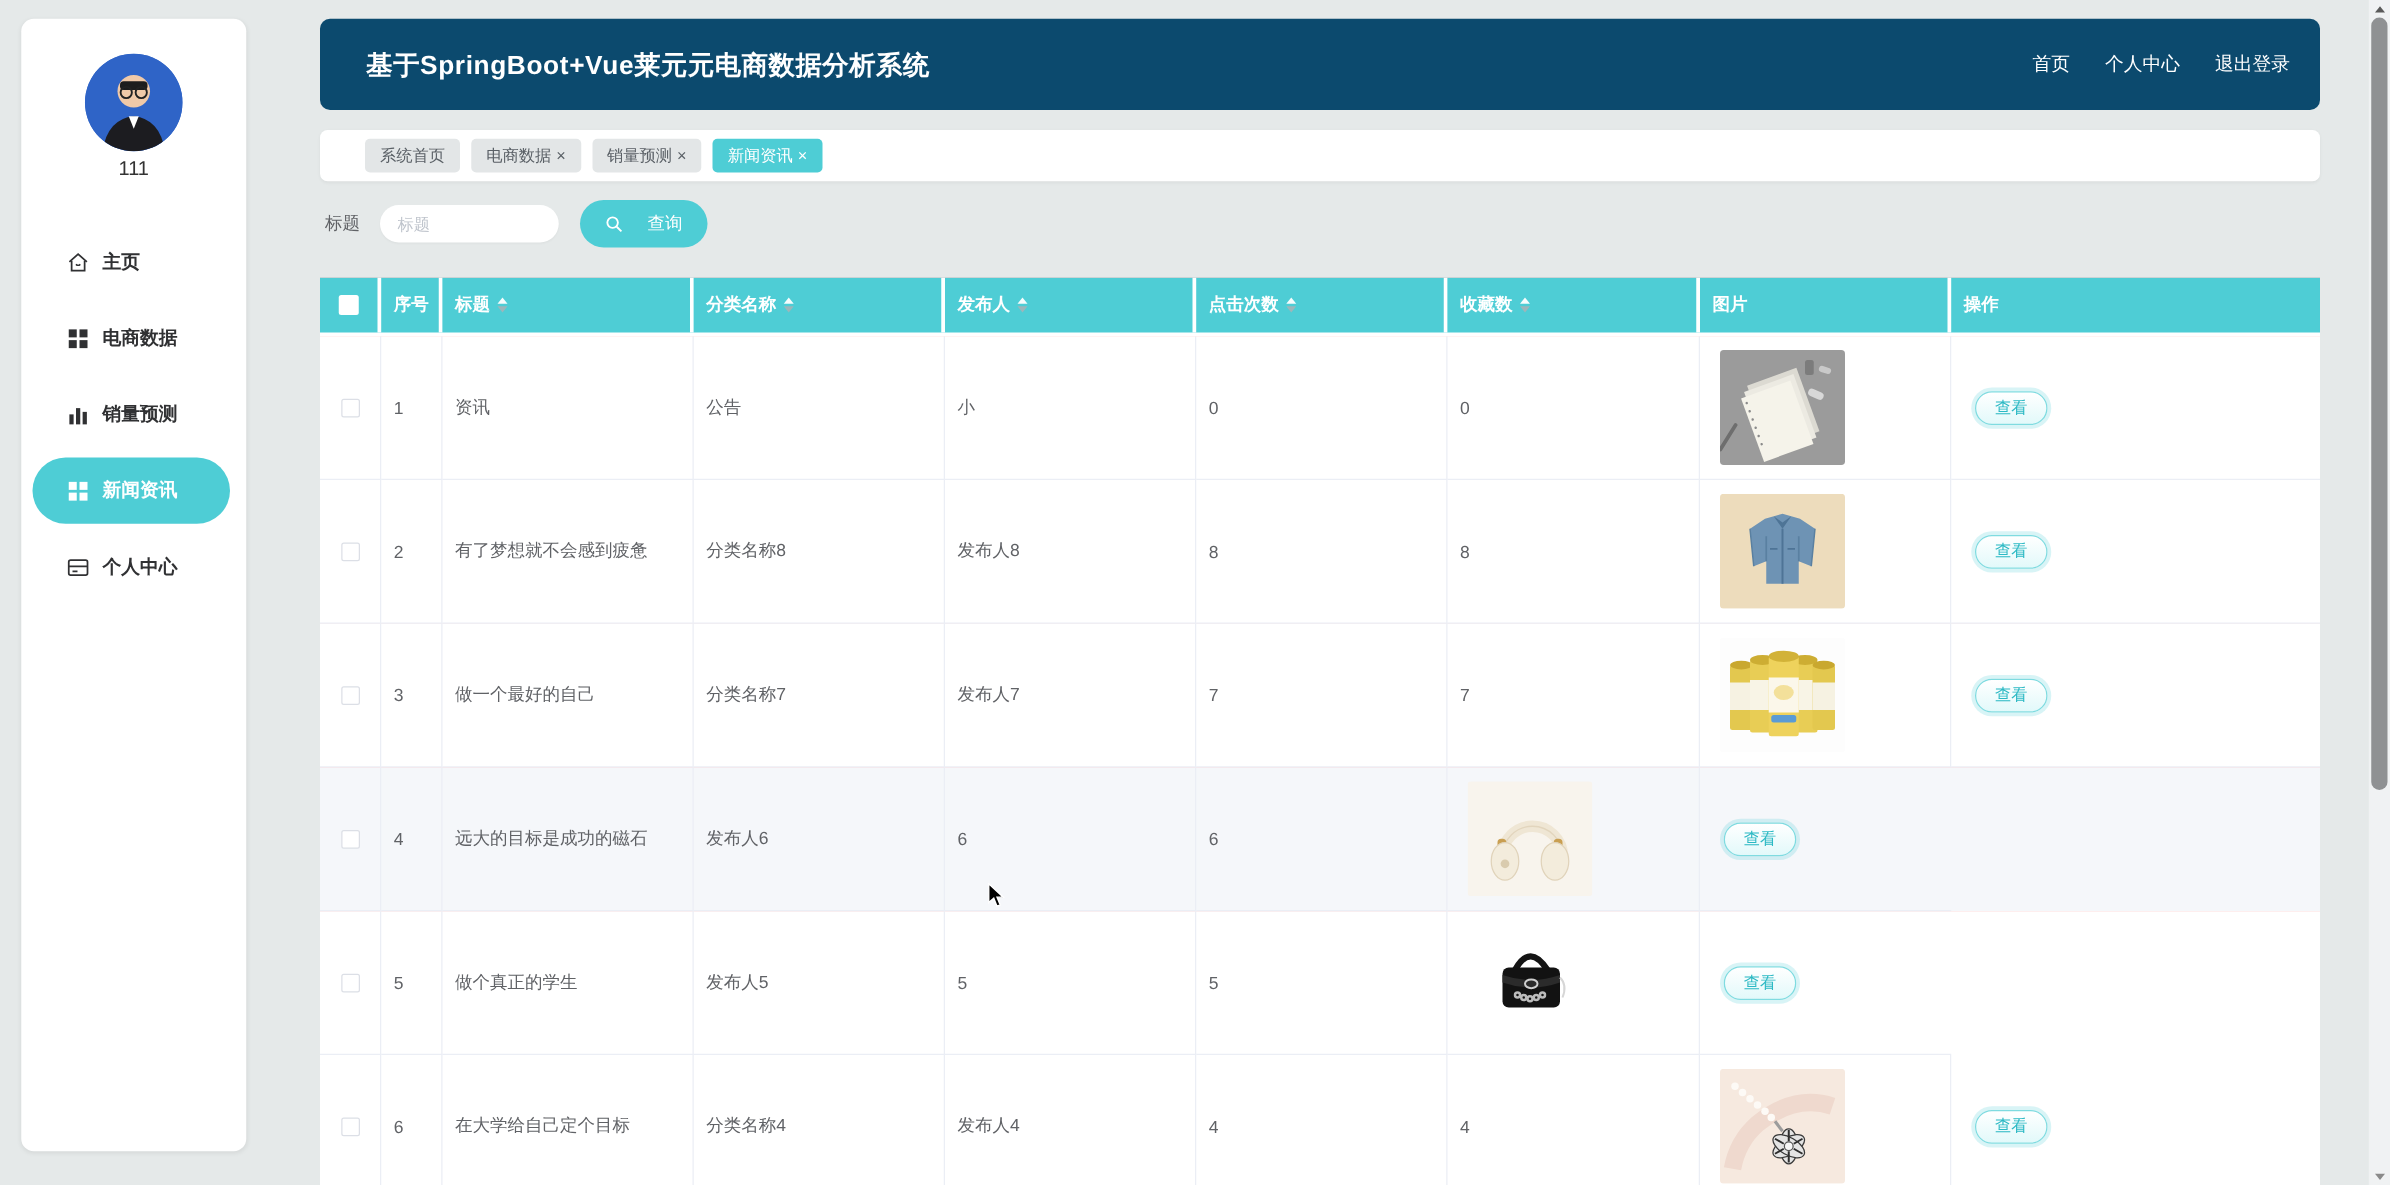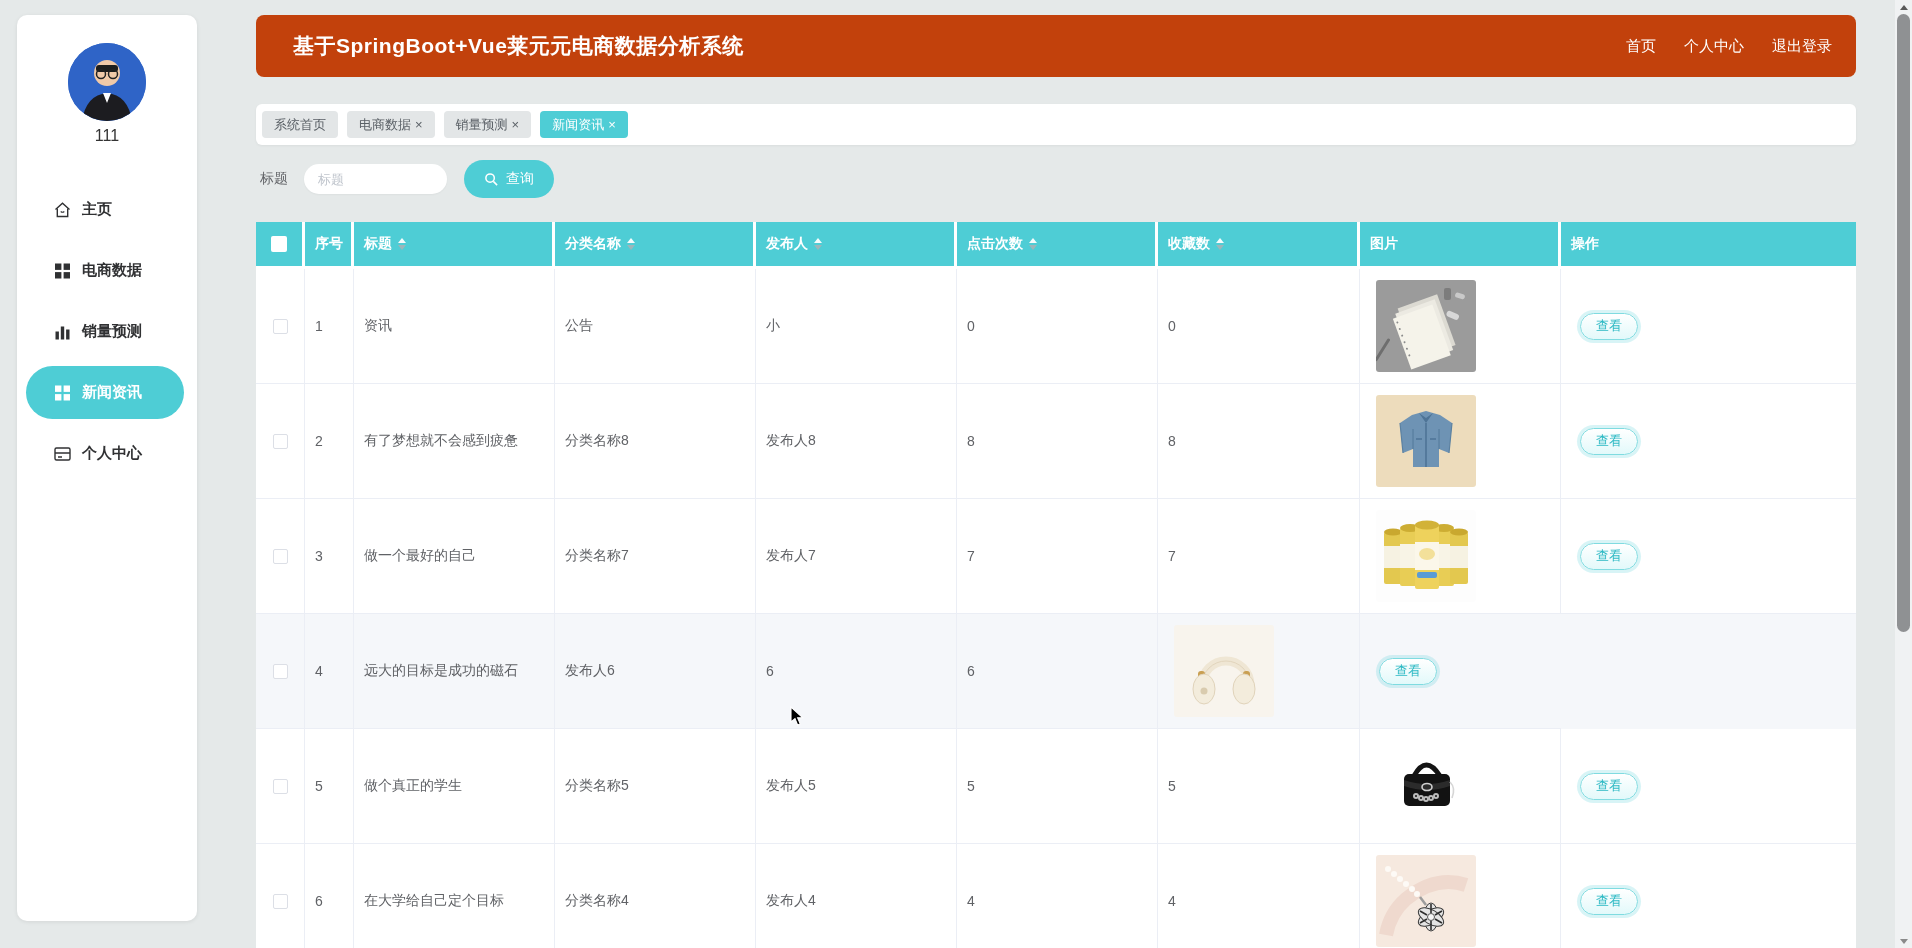--- a/index.html
+++ b/index.html
@@ -22,45 +22,45 @@
     border-radius:28px; cursor:pointer; }
   .menu-item .mi-icon { position:absolute; left:46px; top:50%; transform:translate(-100%,-50%);
     width:19px; height:19px; margin-right:8px; color:#303133; display:flex; align-items:center; }
   .menu-item .mi-icon svg { width:19px; height:19px; }
   .menu-item .mi-label { margin-left:8px;font-weight:bold; }
   .menu-item.active { background:#4ecdd5; color:#fff; }
   .menu-item.active .mi-icon { color:#fff; }
 
   
   .main { position:absolute; left:256px; top:0; width:1600px; height:948px; }
-  .topbar { position:absolute; left:0; top:15px; width:1600px; height:62px;
-    background:#c2410c; border-radius:8px; display:flex; align-items:center;
+  .topbar { position:absolute; left:0; top:15px; width:1600px; height:73px;
+    background:#0c4a6e; border-radius:8px; display:flex; align-items:center;
     padding:0 24px 0 37px;justify-content:flex-end; }
   .topbar-title { color:#fff; font-size:21px; font-weight:bold; letter-spacing:.5px; }
   .topbar-links { margin-left:auto; display:flex; gap:28px; }
   .topbar-links a { color:#fff; font-size:15px; text-decoration:none; cursor:pointer; }
 
   .tabbar { position:absolute; left:0; top:104px; width:1600px; height:41px;
     background:#fff; border-radius:6px; box-shadow:0 1px 3px rgba(0,0,0,.05);
-    display:flex; align-items:center; padding-left:6px; }
+    display:flex; align-items:center; padding-left:36px; }
   .tab { height:27px; display:flex; align-items:center; padding:0 12px; margin-right:9px;
     background:#e3e6e7; color:#5a6066; font-size:13px; border-radius:4px; cursor:pointer; }
   .tab.active { background:#4ecdd5; color:#fff; }
   .tab .close { margin-left:4px; font-size:13px; line-height:1; }
 
   .searchbar { position:absolute; left:0; top:160px; width:1600px; height:38px;
     display:flex; align-items:center; }
   .search-label { font-size:14px; color:#606266; margin-right:16px; margin-left:4px; }
   .search-input { width:143px; height:30px; border:none; outline:none; border-radius:15px;
     background:#fff; padding:0 14px; font-size:13px; color:#333;
     box-shadow:0 1px 2px rgba(0,0,0,.04); }
   .search-input::placeholder { color:#bfc4cc; }
   .search-btn { margin-left:17px; height:38px; padding:0 20px; border:none; cursor:pointer;
     background:#4ecdd5; color:#fff; font-size:14px; border-radius:19px;
-    display:flex; align-items:center; gap:7px; }
+    display:flex; align-items:center; gap:19px; }
   .search-btn svg { width:15px; height:15px; }
 
   
   .table { position:absolute; left:0; top:222px; width:1600px; height:726px;
     background:#fca5a5; overflow:hidden; }
   .thead { display:grid; grid-template-columns:49px 49px 201px 201px 201px 201px 202px 201px 1fr;
     height:47px; border-bottom:3px solid #fff; background:#fff; }
   .th { background:#4ecdd5; color:#fff; font-size:14px; font-weight:bold;
     display:flex; align-items:center; padding-left:10px; border-right:3px solid #fff;
     cursor:default; }
@@ -411,21 +411,20 @@
           <div class="td">
             <button class="view-btn">查看</button>
           </div>
         </div>
         <div class="trow">
           <div class="td center">
             <div class="checkbox"></div>
           </div>
           <div class="td">5</div>
           <div class="td">做个真正的学生</div>
-          <div class="td">分类名称5</div>
           <div class="td">发布人5</div>
           <div class="td">5</div>
           <div class="td">5</div>
           <div class="td">
             <div class="prod">
               <svg viewBox="0 0 100 92">
                 <rect width="100" height="92" fill="#ffffff"></rect>
                 <path d="M38 36 Q50 14 64 36" fill="none" stroke="#141414" stroke-width="5"></path>
                 <rect x="28" y="34" width="46" height="32" rx="5" fill="#121212"></rect>
                 <path d="M28 46 Q51 54 74 46 L74 40 Q51 48 28 40 Z" fill="#2b2b2b"></path>

